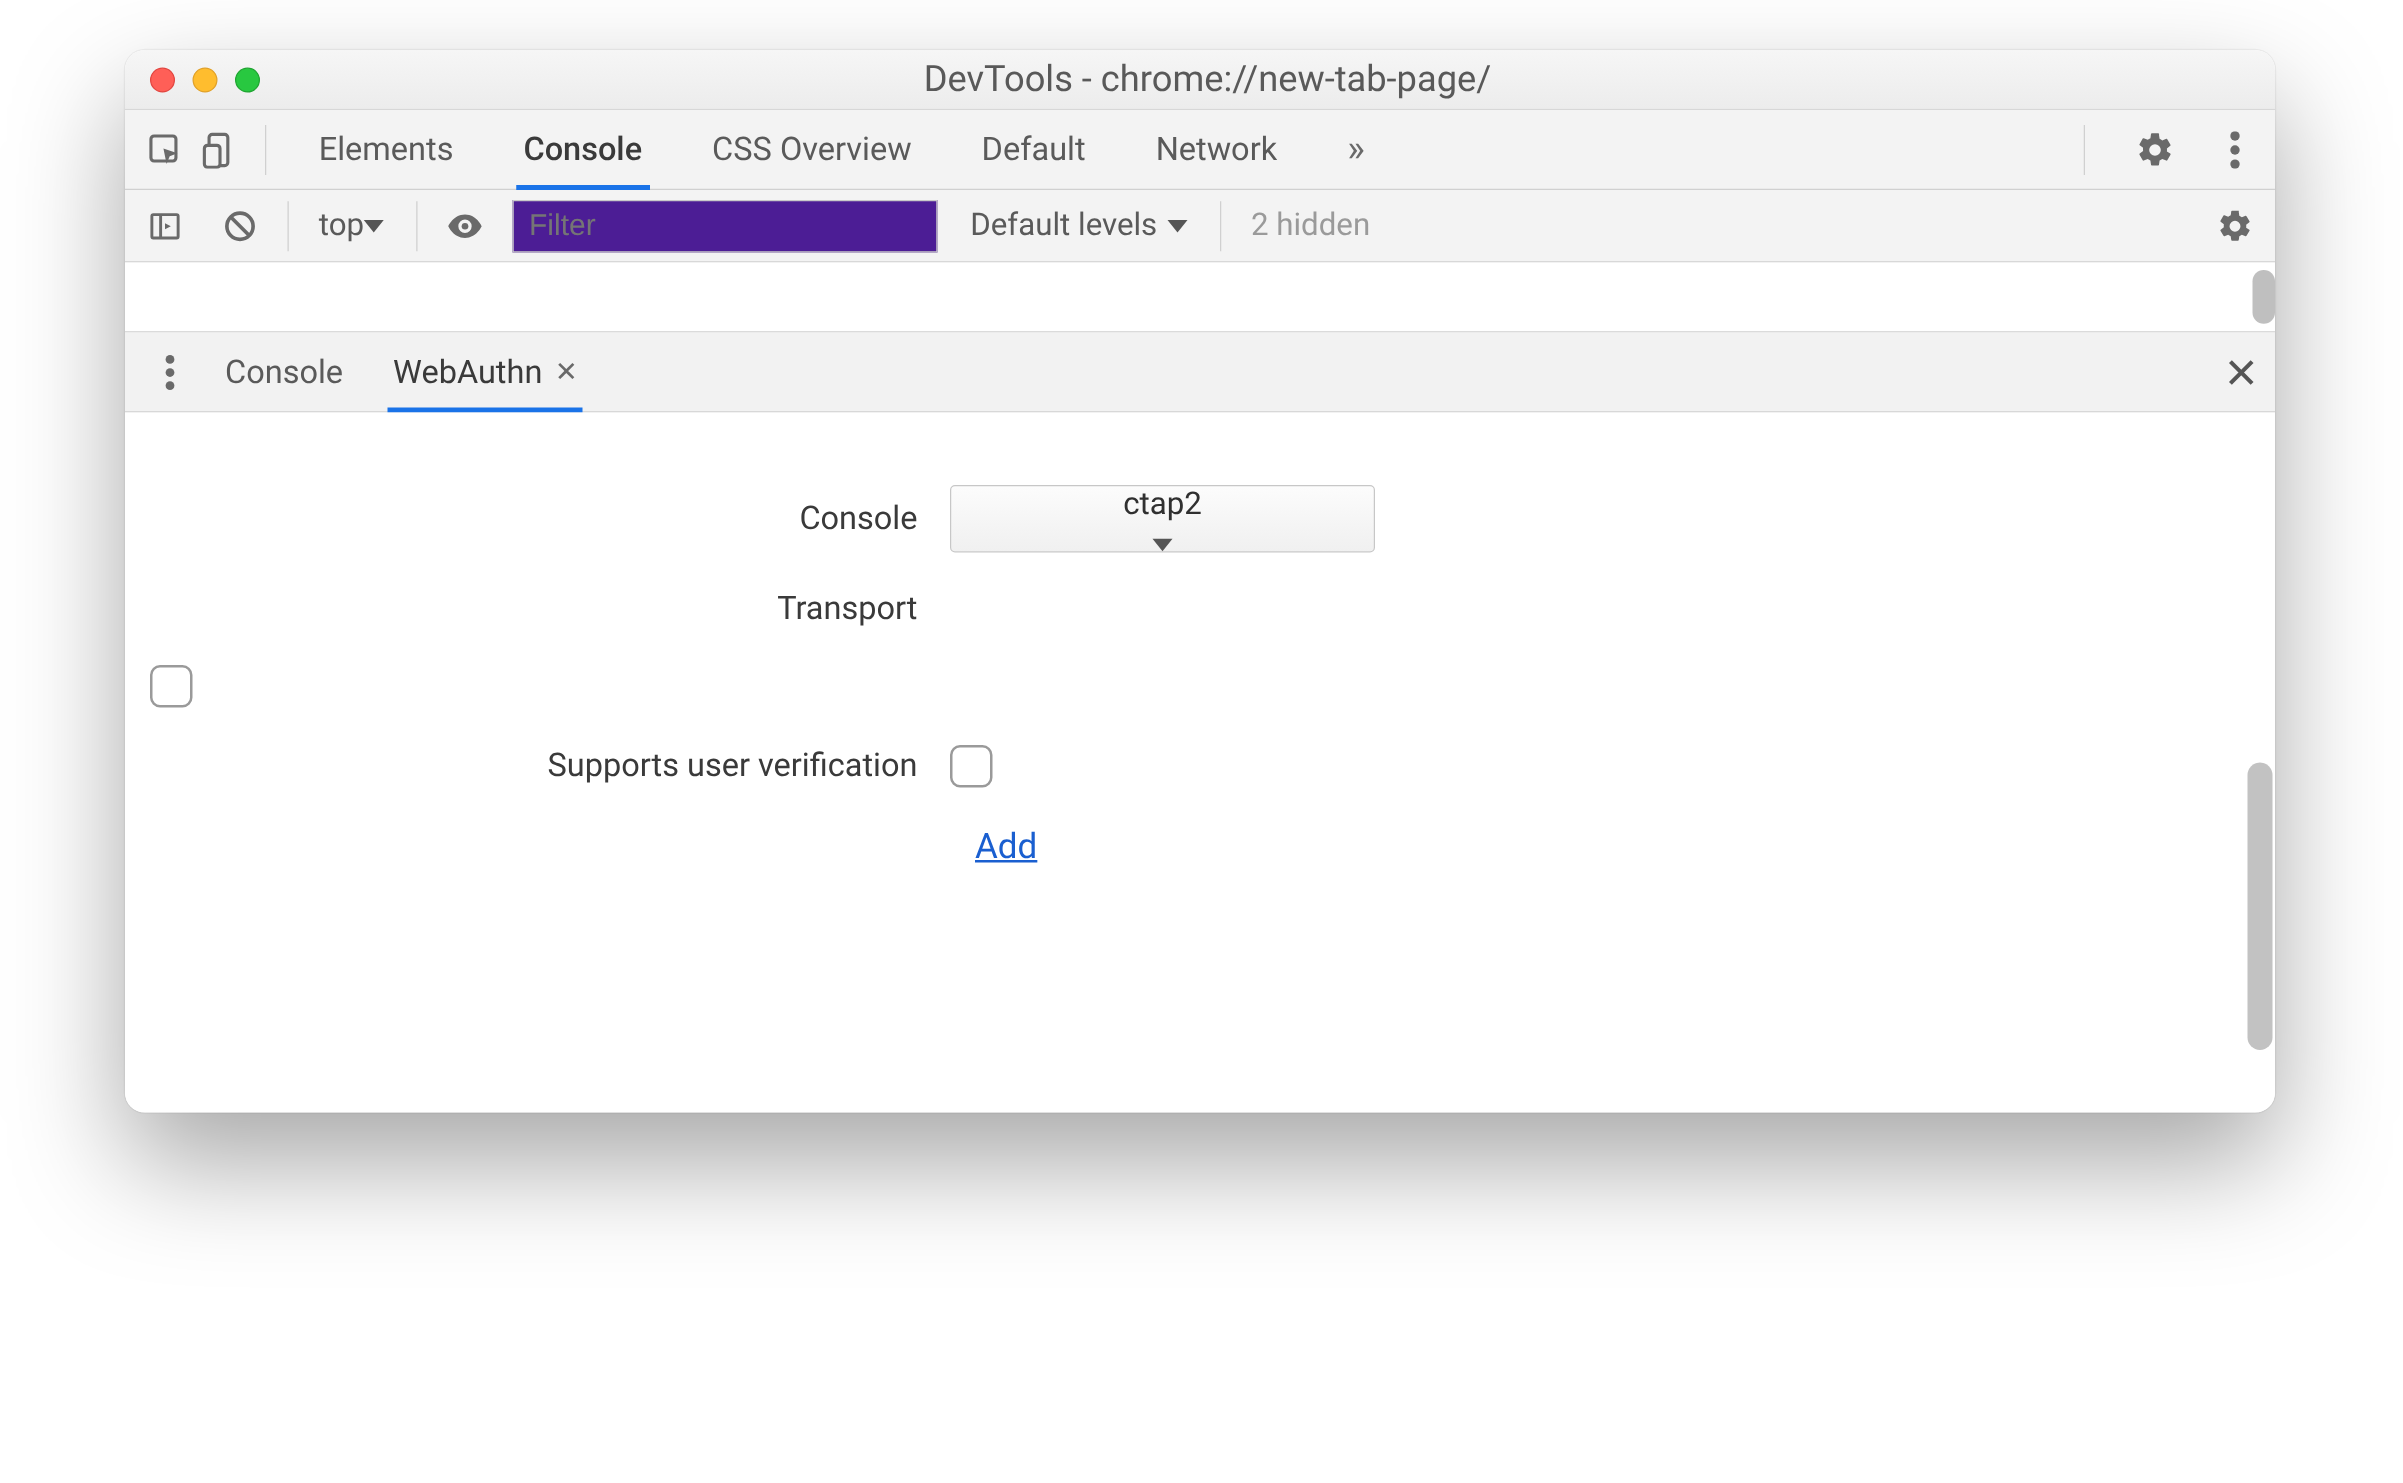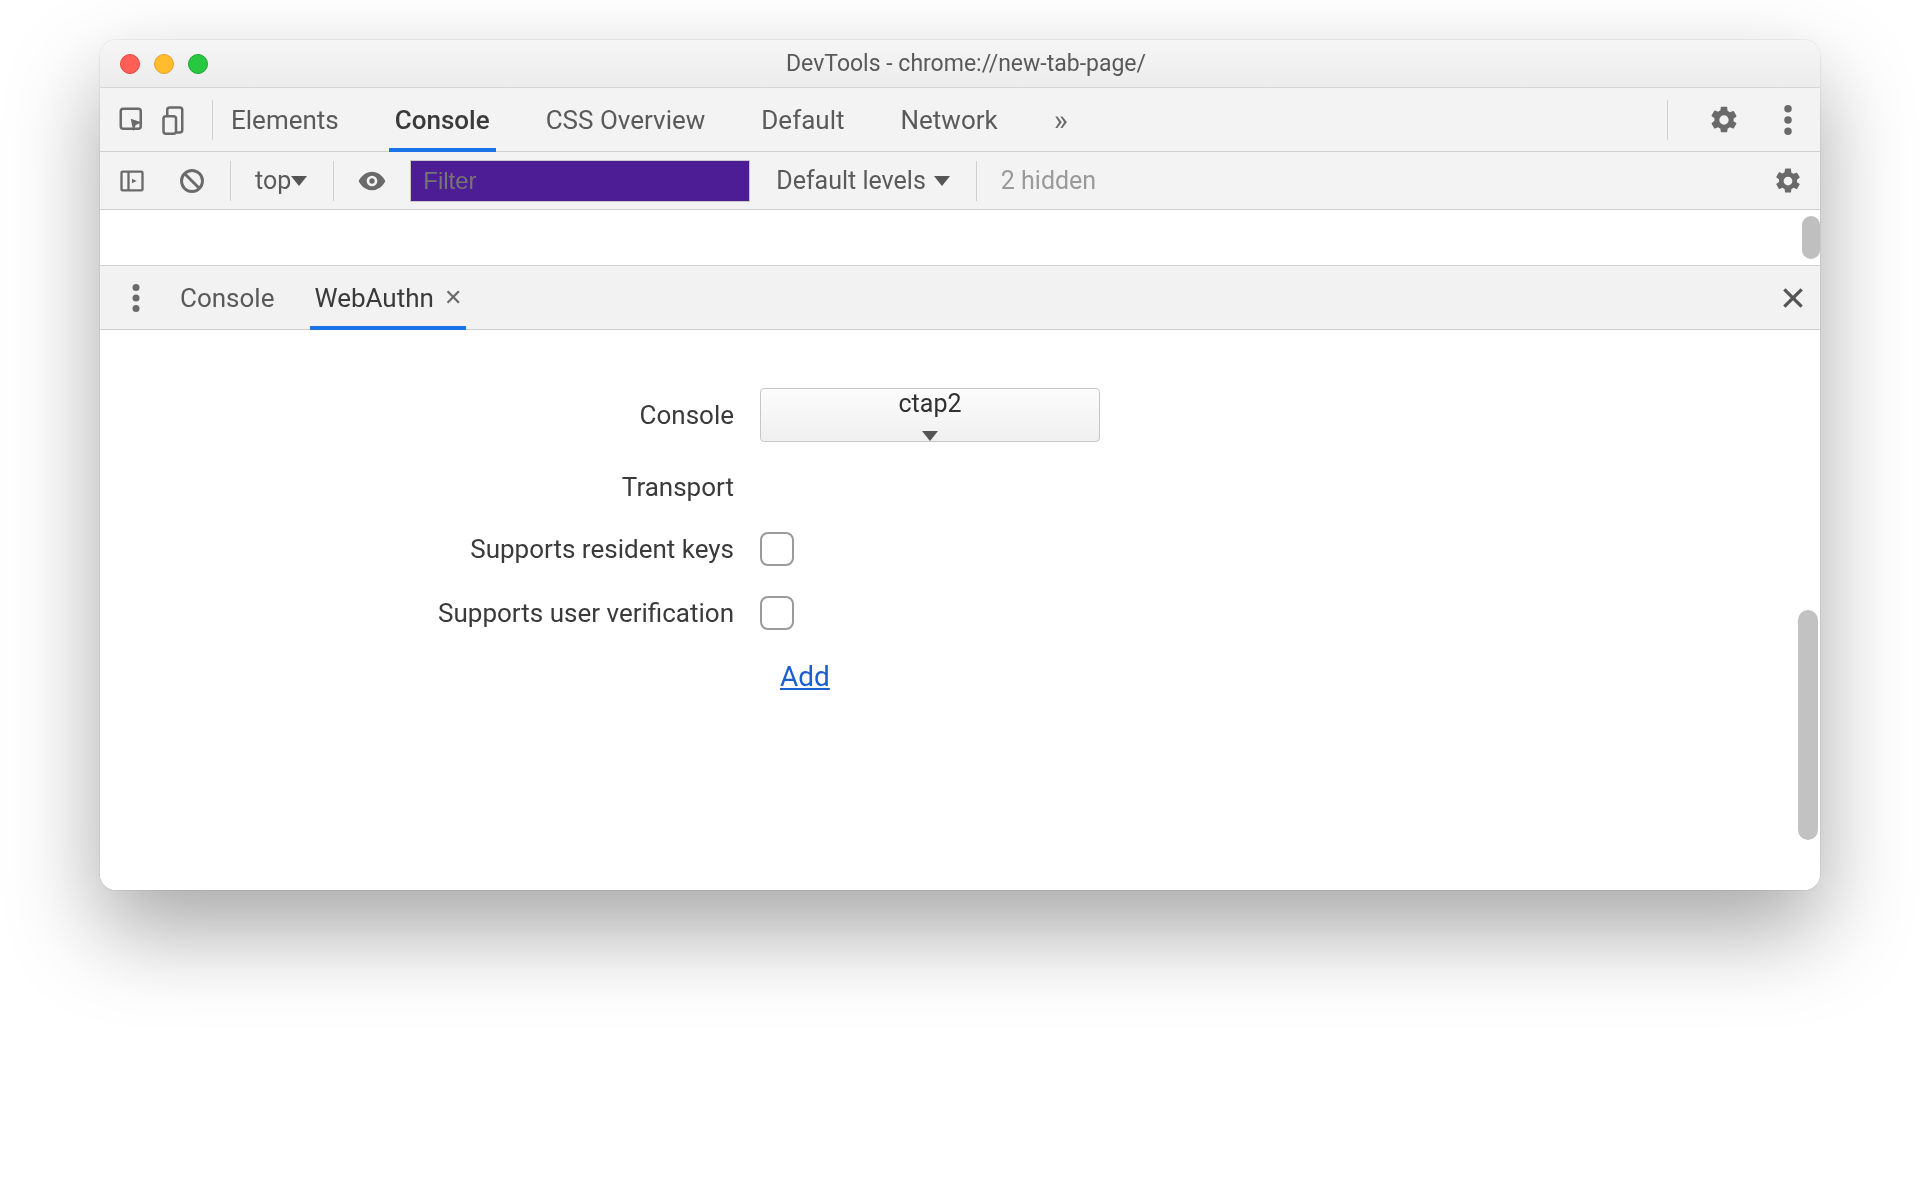--- a/index.html
+++ b/index.html
@@ -32,21 +32,21 @@
   }
   .traffic { display: flex; gap: 14px; padding-left: 20px; }
   .dot { width: 20px; height: 20px; border-radius: 50%; }
   .dot.red { background: #ff5f57; border: 1px solid #e24640; }
   .dot.yellow { background: #ffbd2e; border: 1px solid #e1a128; }
   .dot.green { background: #28c840; border: 1px solid #1fa531; }
   .title-text {
     position: absolute; left: 12px; right: 0;
     text-align: center;
     color: #595959;
-    font-size: 23px;
+    font-size: 29px;
   }
 
   
   .tabbar {
     height: 64px;
     background: #f3f3f3;
     border-bottom: 1px solid #d0d0d0;
     display: flex;
     align-items: center;
     padding: 0 10px 0 10px;
@@ -54,21 +54,21 @@
     color: #5a5a5a;
     position: relative;
   }
   .tb-icon {
     width: 44px; height: 44px;
     display: flex; align-items: center; justify-content: center;
     color: #6a6a6a;
     cursor: pointer;
   }
   .tb-divider { width:1px; height:40px; background:#d0d0d0; margin:0 14px; }
-  .tabs { display:flex; align-items:stretch; height:100%; gap: 48px; }
+  .tabs { display:flex; align-items:stretch; height:100%; gap: 48px; margin-left: 24px; }
   .tab { display:flex; align-items:center; padding: 0 4px; cursor:pointer; position:relative; }
   .tab.active { color:#3a3a3a; font-weight:500; }
   .tab.active::after {
     content:""; position:absolute; left:-2px; right:-2px; bottom:-1px;
     height:4px; background:#1a73e8;
   }
   .tb-right { margin-left:auto; display:flex; align-items:center; gap: 20px; }
 
   
   .console-bar {
@@ -330,21 +330,20 @@
             <span>ctap2</span>
             <span class="caret-down"></span>
           </div>
         </div>
 
         <div class="frow">
           <div class="flabel">Transport</div>
         </div>
 
         <div class="frow">
-          <div class="flabel">Supports resident keys</div>
           <div class="checkbox"></div>
         </div>
 
         <div class="frow">
           <div class="flabel">Supports user verification</div>
           <div class="checkbox"></div>
         </div>
 
         <div class="frow add-row">
           <a class="add-link">Add</a>

